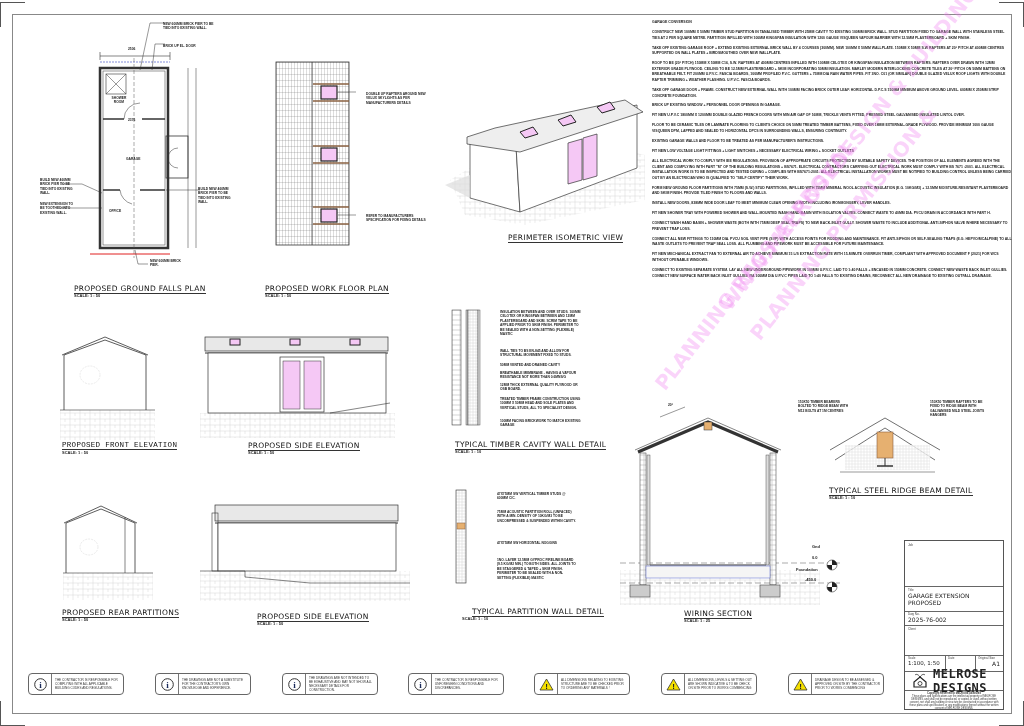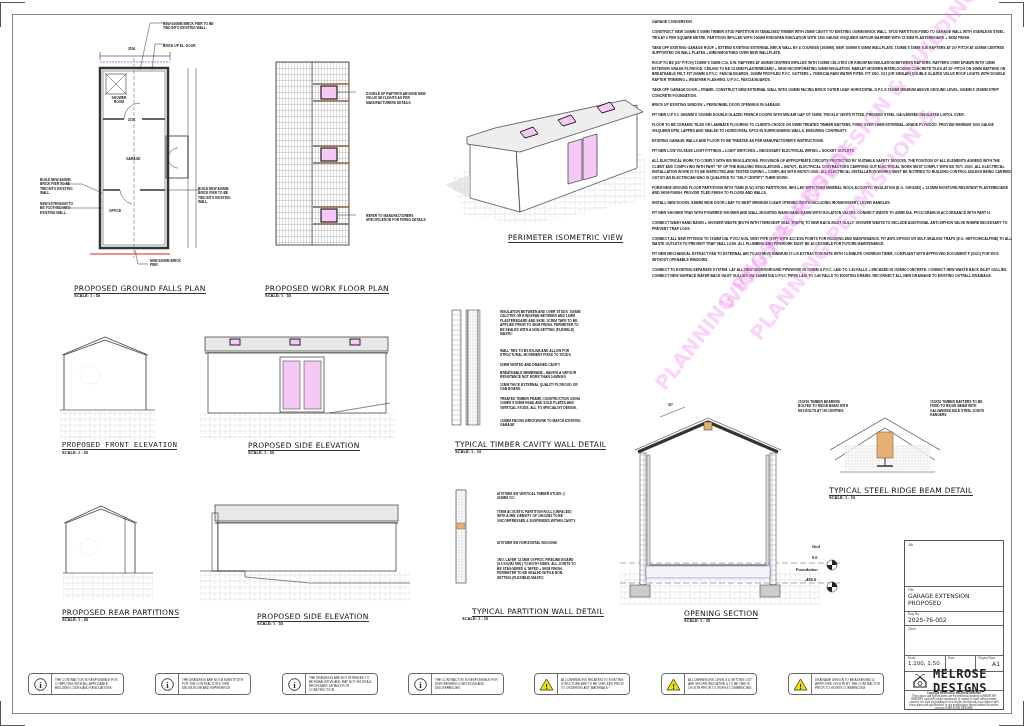--- a/index.html
+++ b/index.html
@@ -243,21 +243,21 @@
   <circle cx="212" cy="165" r="5" fill="#fff" stroke="#333" stroke-width="0.6"></circle>
   <path d="M212 160 A5 5 0 0 1 217 165 L212 165Z M212 170 A5 5 0 0 1 207 165 L212 165Z" fill="#222"></path>
   <circle cx="212" cy="187" r="5" fill="#fff" stroke="#333" stroke-width="0.6"></circle>
   <path d="M212 182 A5 5 0 0 1 217 187 L212 187Z M212 192 A5 5 0 0 1 207 187 L212 187Z" fill="#222"></path>
 </svg>
 <div class="abs note" style="left:668px;top:403px;">20°</div>
 <div class="abs scale" style="left:812px;top:544px;">Gnd</div>
 <div class="abs scale" style="left:812px;top:555px;">0.0</div>
 <div class="abs scale" style="left:796px;top:567px;">Foundation</div>
 <div class="abs scale" style="left:805px;top:577px;">-450.0</div>
-<div class="abs title" style="left:684px;top:609px;">OPENING SECTION</div>
+<div class="abs title" style="left:684px;top:609px;">WIRING SECTION</div>
 <div class="abs scale" style="left:684px;top:618px;">SCALE: 1 : 25</div>
 
 <svg style="left:825px;top:410px;" width="130" height="75" viewBox="0 0 130 75">
   <polyline points="5,40 60,8 115,40" fill="none" stroke="#333" stroke-width="0.7"></polyline>
   <polyline points="10,50 60,18 110,50" fill="none" stroke="#333" stroke-width="0.7"></polyline>
   <rect x="20" y="35" width="85" height="25" fill="url(#grid)" opacity="0.8"></rect>
   <rect x="52" y="22" width="16" height="26" fill="#e6b070" stroke="#8a6040" stroke-width="0.6"></rect>
   <line x1="60" y1="48" x2="60" y2="56" stroke="#333" stroke-width="1"></line>
   <line x1="52" y1="56" x2="68" y2="56" stroke="#333" stroke-width="1.5"></line>
   <line x1="15" y1="62" x2="110" y2="62" stroke="#333" stroke-width="0.5"></line>

